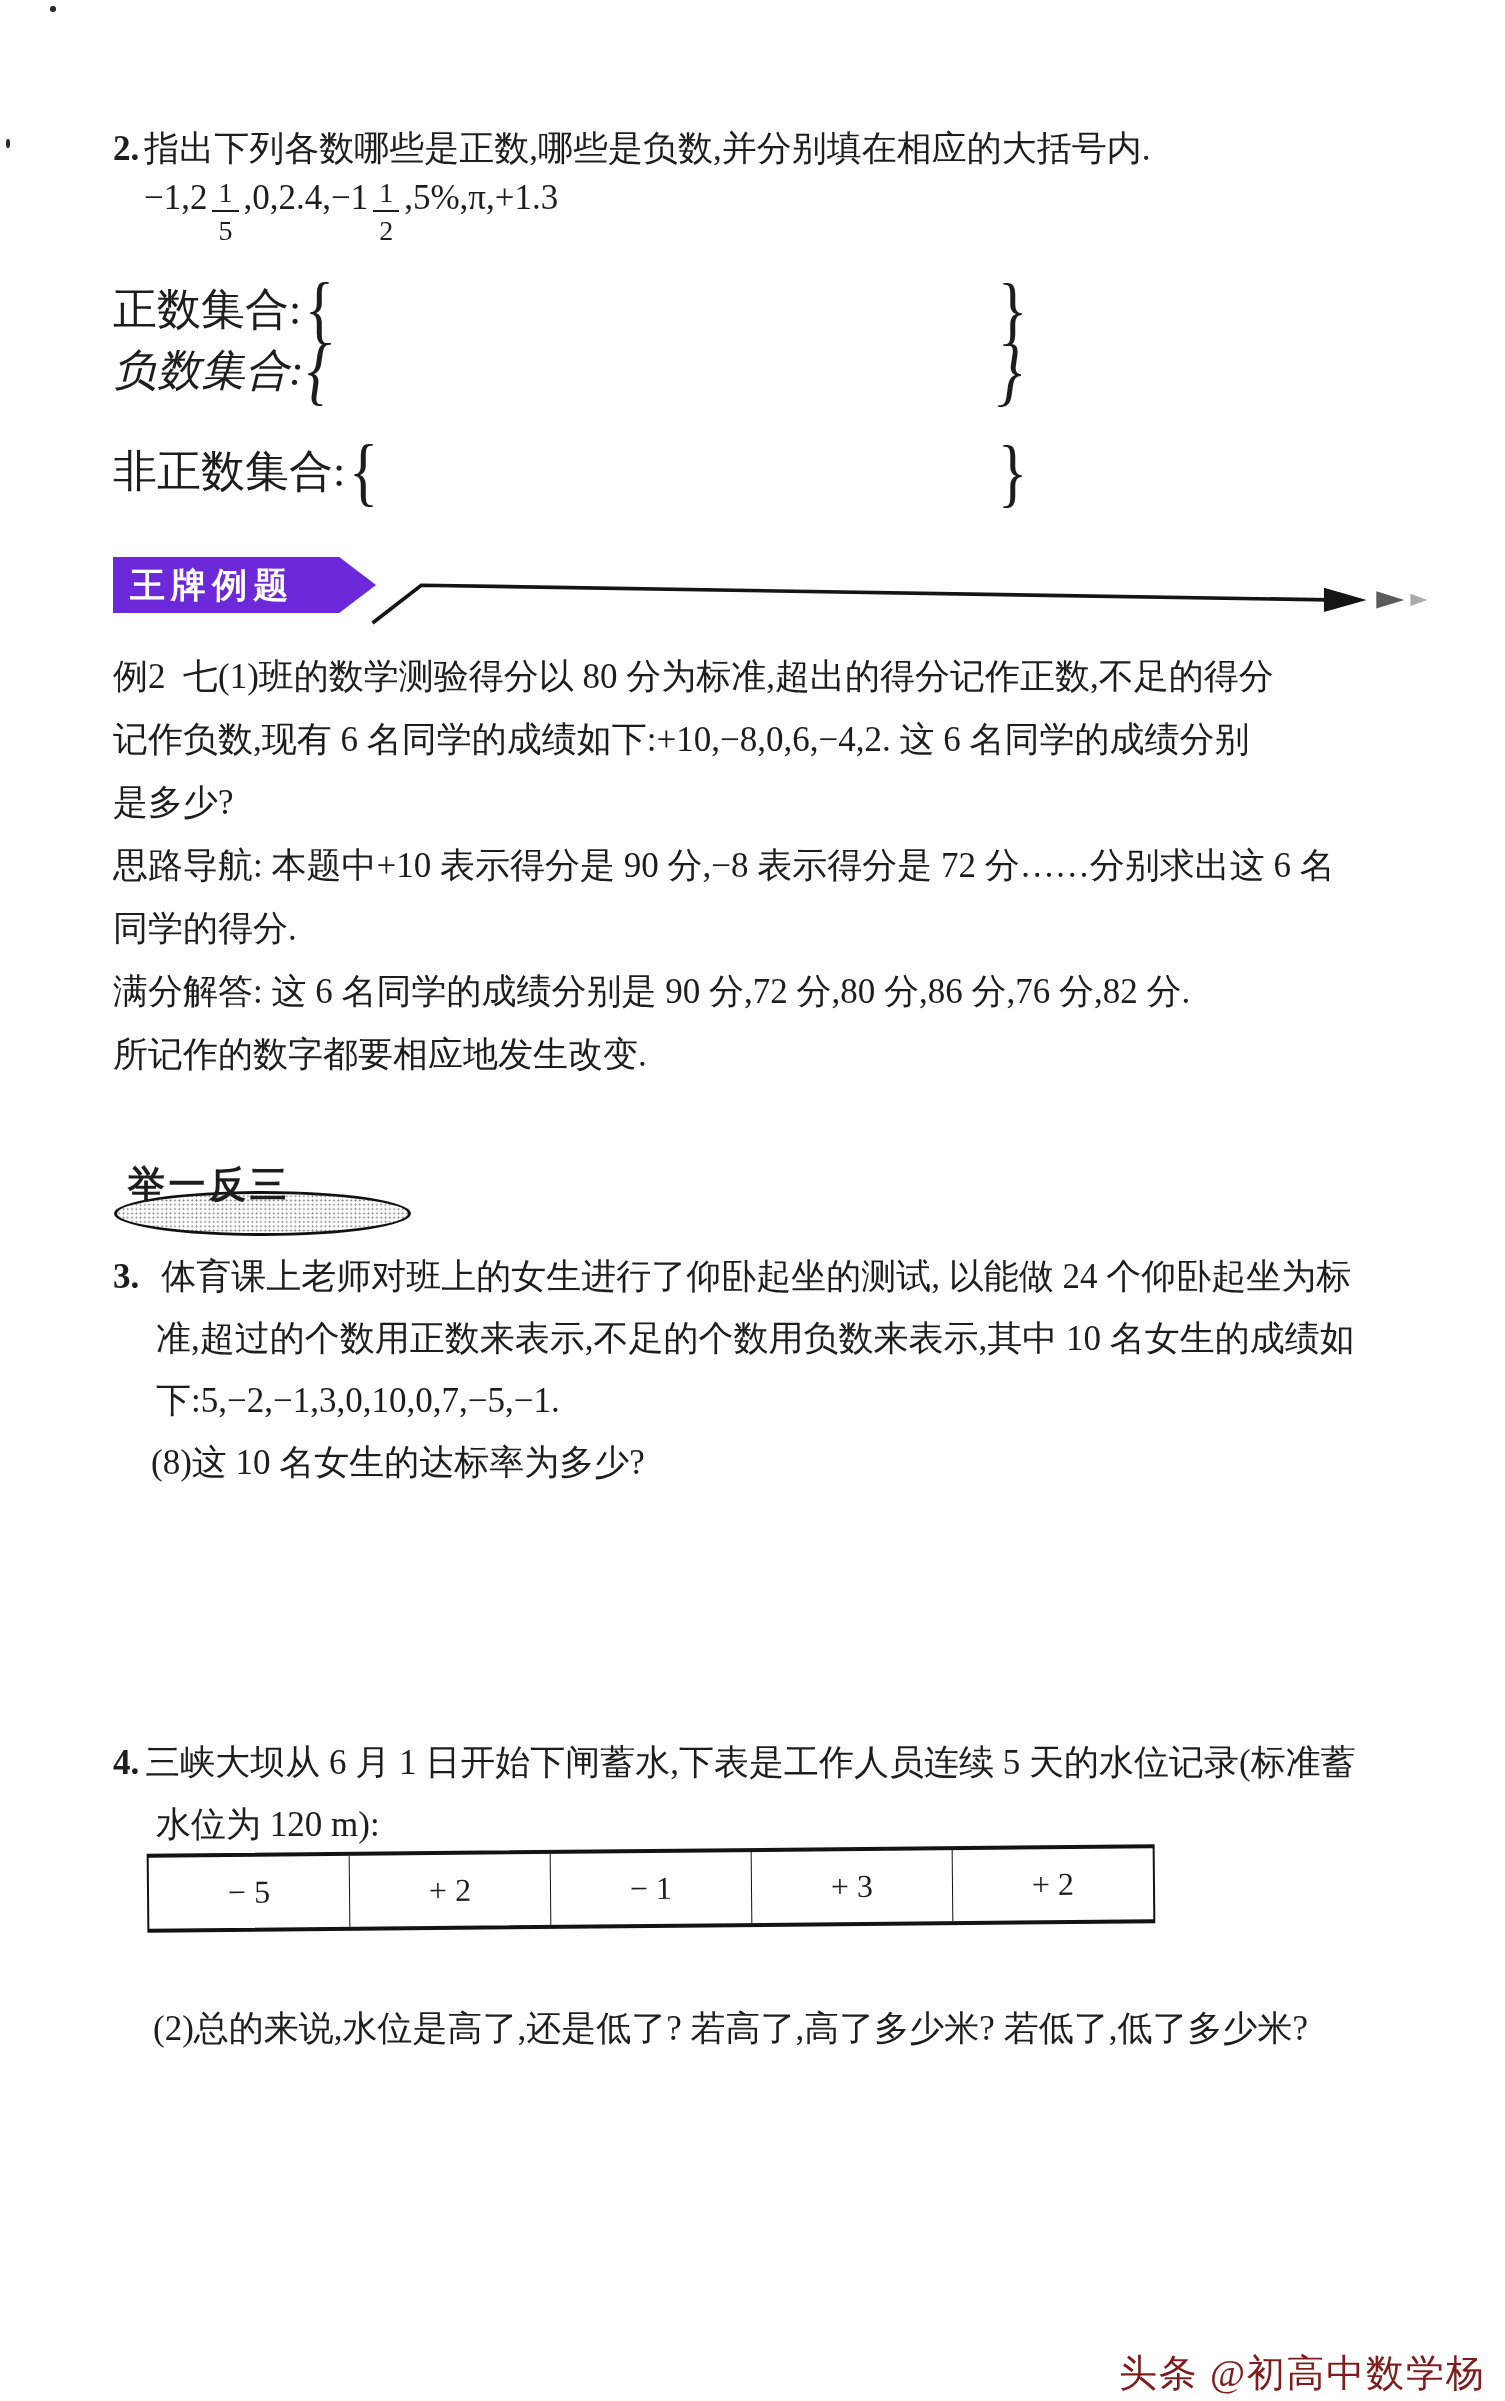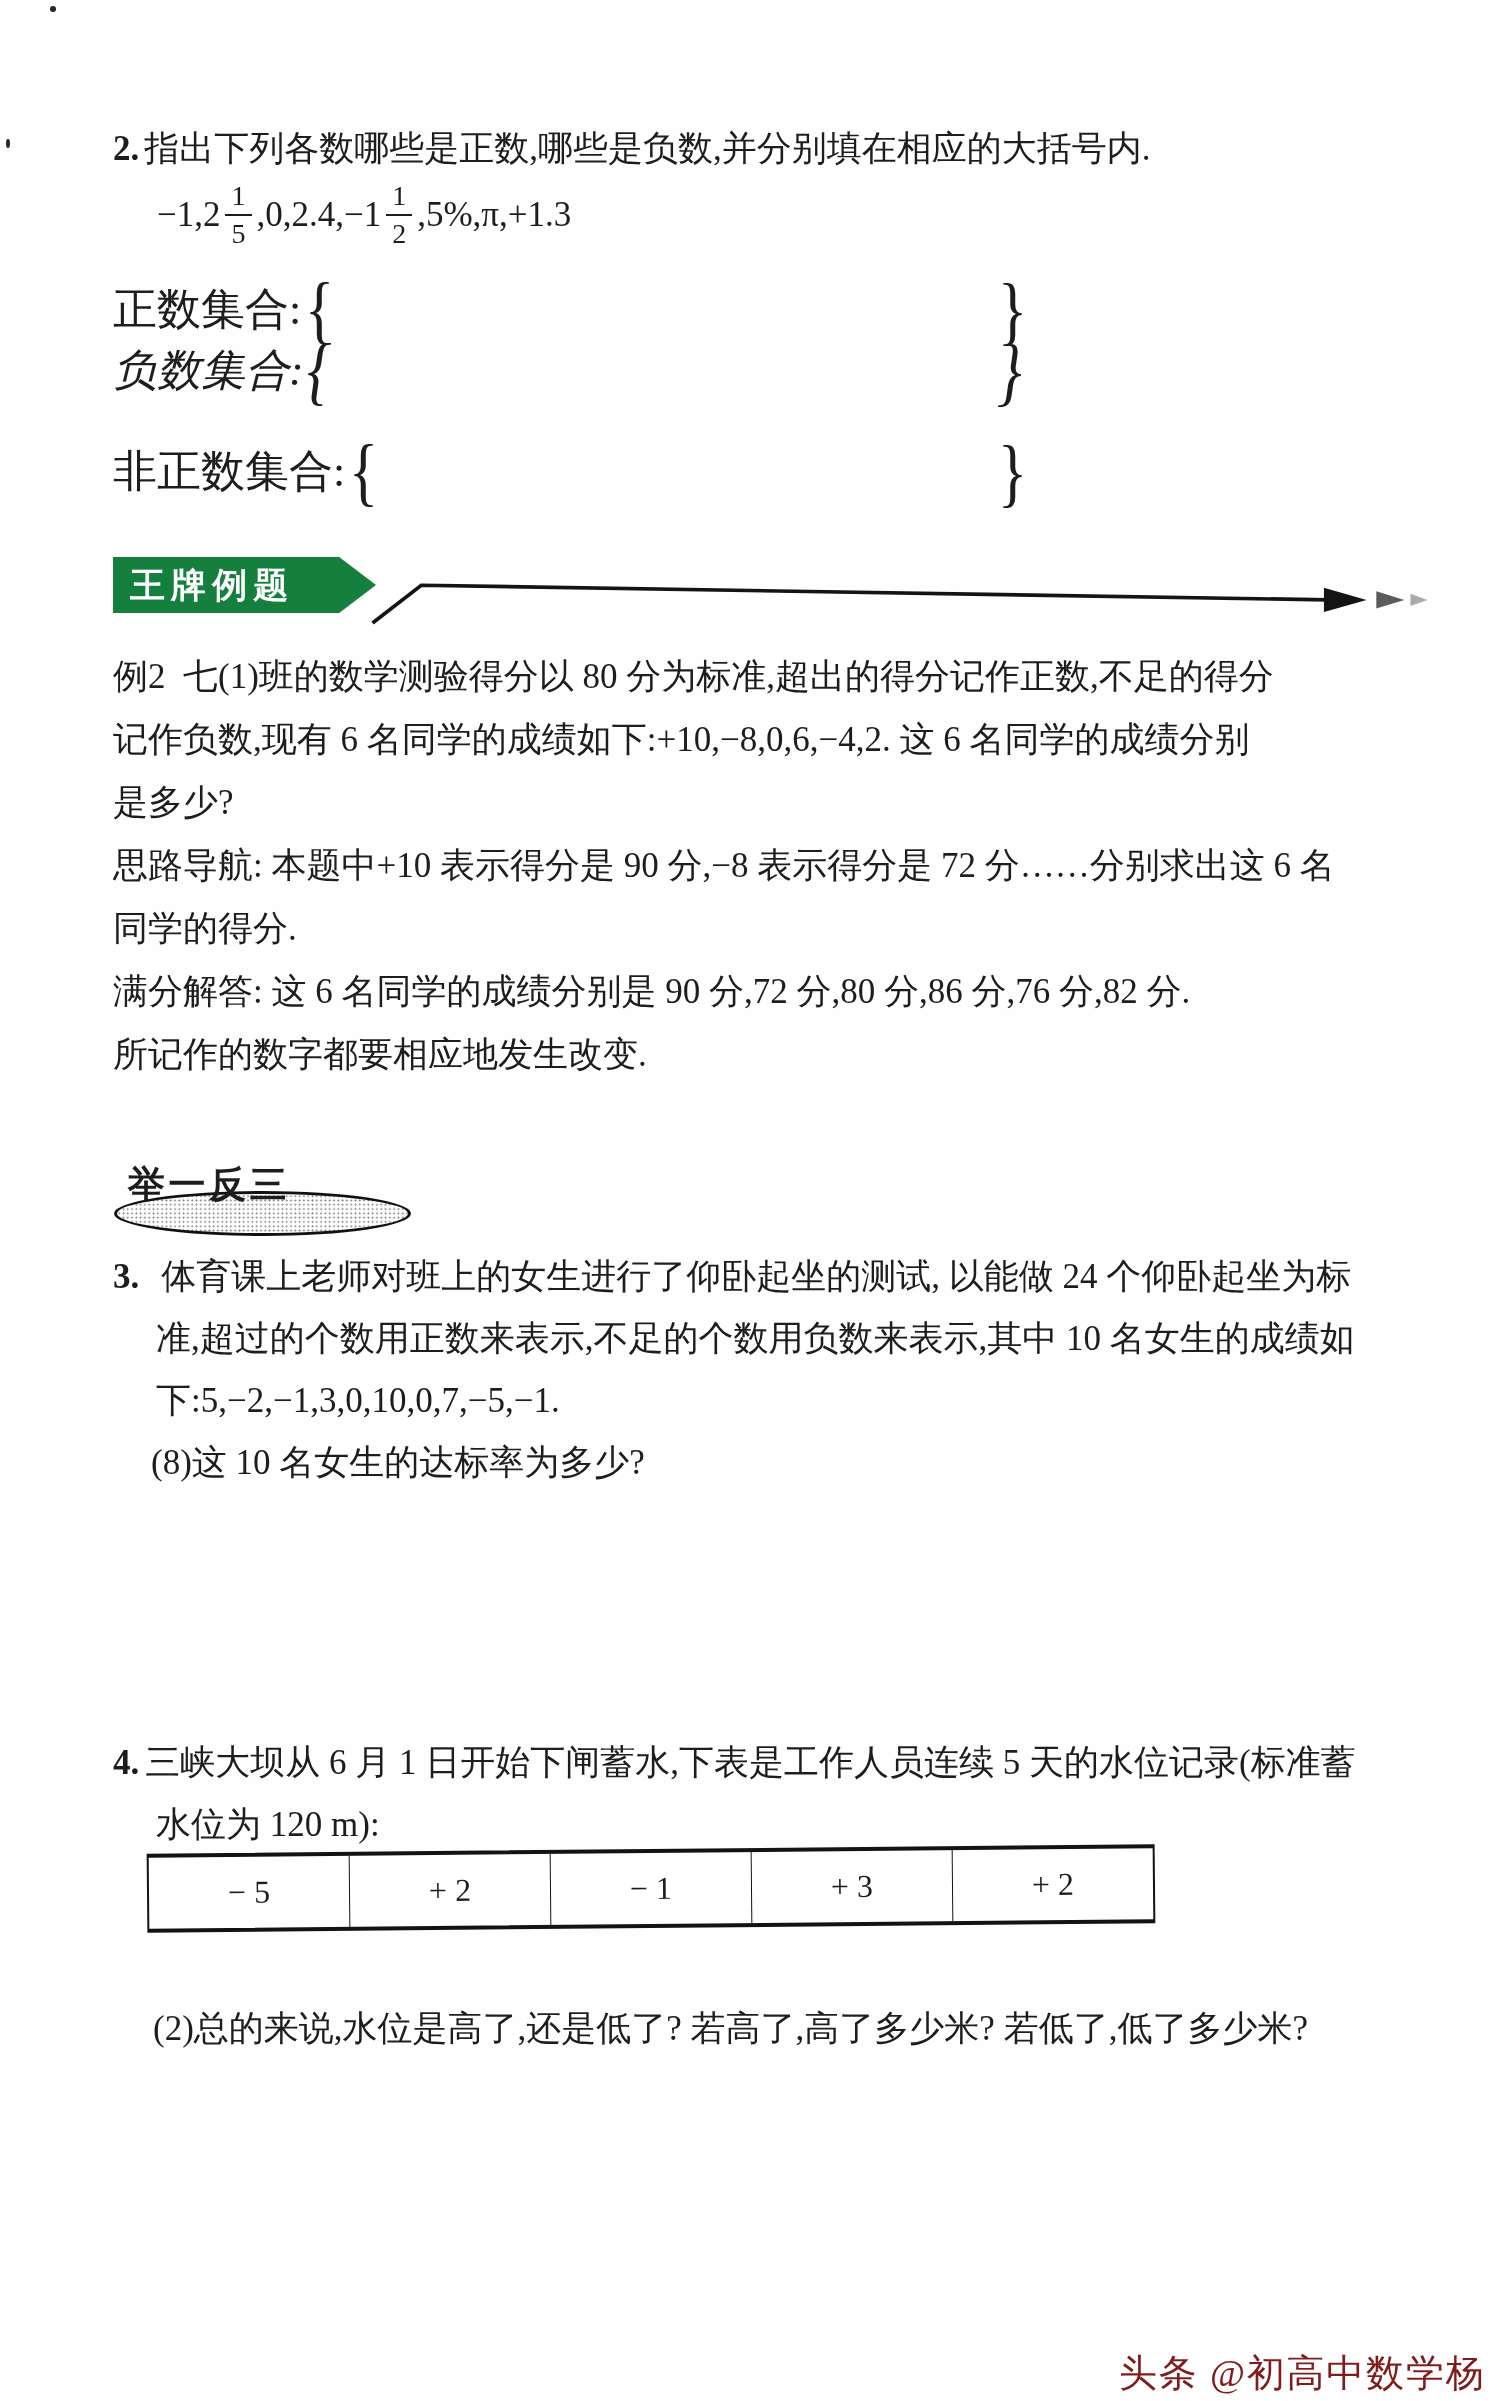--- a/index.html
+++ b/index.html
@@ -7,35 +7,35 @@
     position:relative;width:1506px;height:2401px;background:#fefefe;
     color:#1d1d1d;font-family:"Liberation Serif","DejaVu Serif",serif;
     overflow:hidden;
   }
   .abs{position:absolute;}
   .line{white-space:pre;font-size:35px;line-height:63px;}
   .qnum{font-weight:bold;}
   
   .q2-line1{top:117px;left:113px;display:flex;align-items:baseline;}
   .q2-line1 .qnum{margin-right:4.9px;}
-  .nums-row{top:178px;left:157px;display:flex;align-items:center;font-size:35px;height:73px;}
+  .nums-row{top:178px;left:144px;display:flex;align-items:flex-start;font-size:35px;height:73px;}
   .nums-row .chunk{white-space:pre;}
   .frac{display:inline-flex;flex-direction:column;align-items:center;margin:0 4.9px;font-size:28px;line-height:1.05;}
   .fnum{padding:0 6.1px 3.1px;border-bottom:2.4px solid #1d1d1d;}
   .fden{padding-top:3.1px;}
   .set-row{left:113px;width:934px;height:85px;display:flex;align-items:center;}
   .set-label{font-size:44px;white-space:pre;}
   .brace{font-size:77px;line-height:1;font-weight:400;transform:scaleX(.8);}
   .brace-close{position:absolute;left:881px;top:50%;transform:translateY(-50%) scaleX(.8);}
   .set-row-1{top:267px;}
   .set-row-2{top:328px;font-style:italic;}
   .set-row-3{top:429px;}
   
   .badge{
-    top:557px;left:113px;width:263px;height:56px;background:#15803d;color:#ffffff;
+    top:557px;left:113px;width:263px;height:56px;background:#6d28d9;color:#ffffff;
     clip-path:polygon(0 0,86% 0,100% 50%,86% 100%,0 100%);
     display:flex;align-items:center;padding-left:17px;box-sizing:border-box;
     font-size:35px;font-weight:bold;letter-spacing:6.1px;white-space:pre;
   }
   .arrow-svg{top:567px;left:354px;}
   
   .example-block{top:645px;left:113px;width:1343px;}
   
   .follow-wrap{top:1160px;left:113px;width:318px;height:79px;}
   .ellipse{

